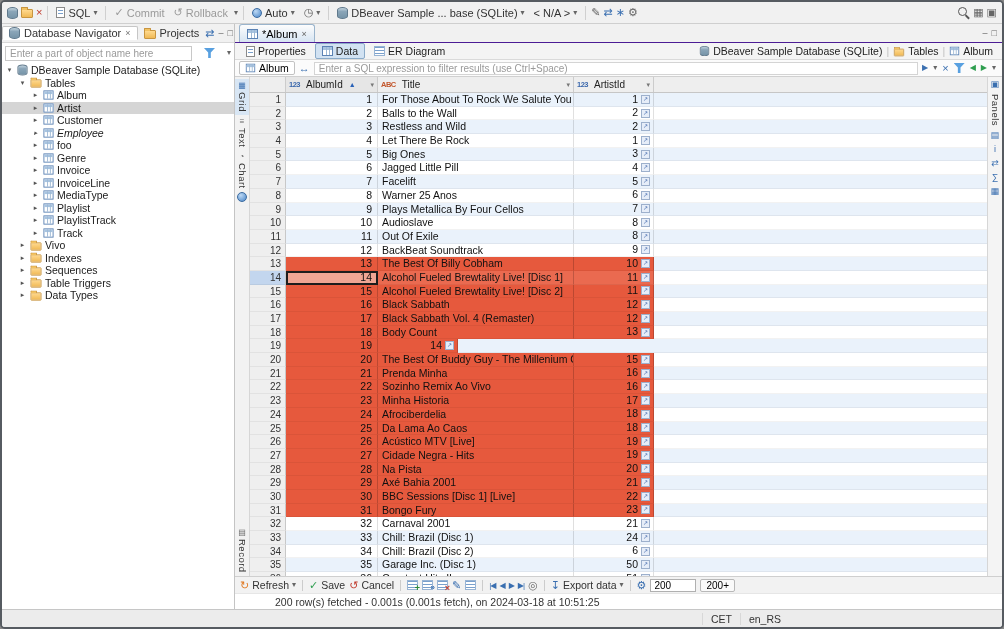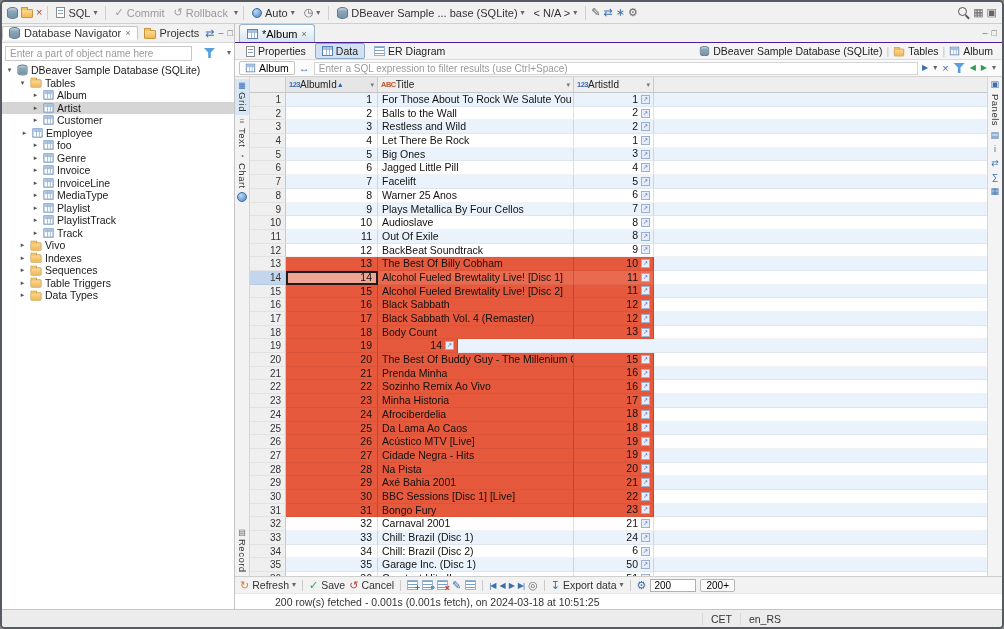--- a/index.html
+++ b/index.html
@@ -103,21 +103,21 @@
   .left-strip{ width:15px; flex:none; background:#f2f2f2; border-right:1px solid #d6d6d6;
     display:flex; flex-direction:column; align-items:center; padding-top:2px; }
   .side-tab{ display:flex; flex-direction:column; align-items:center; gap:2px; padding:3px 0; width:100%; }
   .side-tab.active{ background:#d8e6f4; }
   .vtext{ writing-mode:vertical-rl; font-size:9.5px; color:#333; letter-spacing:.5px; }
   .strip-spacer{ flex:1; }
 
   .grid{ flex:1; min-width:0; display:flex; flex-direction:column; overflow:hidden; }
   .ghead{ height:16px; flex:none; display:flex; background:#eeeeee; border-bottom:1px solid #c6c6c6;
     font-size:10px; color:#222; }
-  .hcell{ display:flex; align-items:center; gap:0; padding:0 3px; border-right:1px solid #cccccc; }
+  .hcell{ display:flex; align-items:center; gap:6px; padding:0 3px; border-right:1px solid #cccccc; }
   .hc-rownum{ width:36px; }
   .hc-albumid{ width:92px; background:#e6e6e6; }
   .hc-title{ width:196px; }
   .hc-artistid{ width:80px; }
   .hc-filler{ flex:1; border-right:none; }
   .type-ico{ font-size:7.5px; font-weight:bold; letter-spacing:-.5px; }
   .t-num{ color:#3b68ac; } .t-str{ color:#c2562c; }
   .sort-ico{ font-size:7px; color:#2a62b8; }
   .filter-arrow{ margin-left:auto; font-size:7px; color:#777; }
 
@@ -262,21 +262,21 @@
           <div class="titem sel" style="padding-left: 29px;">
     <span class="expander">▸</span>
     <span class="mi t-icon mi-table"></span>
     <span class="t-label">Artist</span>
   </div>
           <div class="titem" style="padding-left: 29px;">
     <span class="expander">▸</span>
     <span class="mi t-icon mi-table"></span>
     <span class="t-label">Customer</span>
   </div>
-          <div class="titem" style="padding-left: 18px;">
+          <div class="titem" style="padding-left: 29px; font-style: italic;">
     <span class="expander">▸</span>
     <span class="mi t-icon mi-table"></span>
     <span class="t-label">Employee</span>
   </div>
           <div class="titem" style="padding-left: 29px;">
     <span class="expander">▸</span>
     <span class="mi t-icon mi-table"></span>
     <span class="t-label">foo</span>
   </div>
           <div class="titem" style="padding-left: 29px;">

